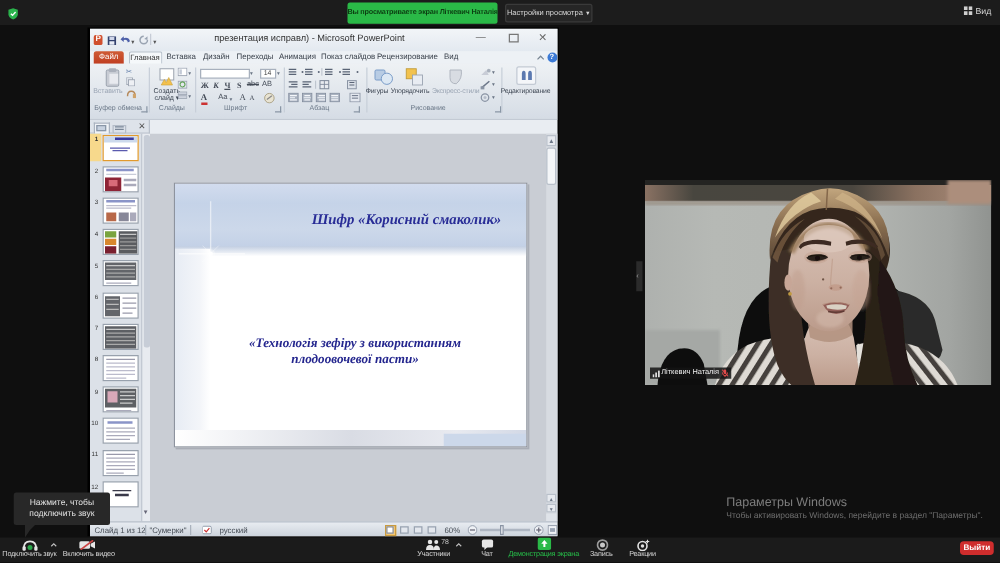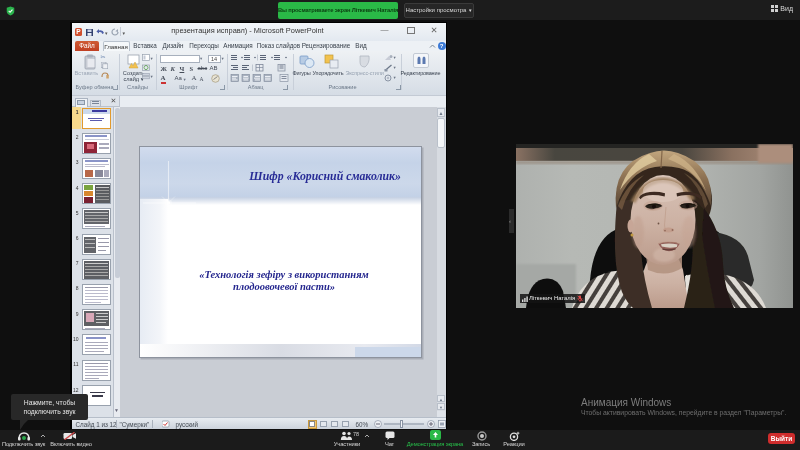--- a/index.html
+++ b/index.html
@@ -641,21 +641,21 @@
       <span>Літкевич Наталія</span>
       <svg width="6" height="7" style="margin:0.5px 0 0 2px">
         <rect x="2" y="0.5" width="2" height="3.6" rx="1" fill="#e14b4b"></rect>
         <path d="M1,3 Q1,5.5 3,5.5 Q5,5.5 5,3" stroke="#e14b4b" stroke-width="0.8" fill="none"></path>
         <line x1="3" y1="5.5" x2="3" y2="6.8" stroke="#e14b4b" stroke-width="0.8"></line>
         <line x1="0.8" y1="0.8" x2="5.4" y2="6" stroke="#e14b4b" stroke-width="0.9"></line>
       </svg>
     </div>
   <div class="abs" id="handle">‹</div>
 
-  <div class="abs" id="actwin1">Анимация Windows</div>
+  <div class="abs" id="actwin1">Параметры Windows</div>
   <div class="abs" id="actwin2">Чтобы активировать Windows, перейдите в раздел "Параметры".</div>
   <div class="abs" id="tooltip">Нажмите, чтобы<br>подключить звук</div>
   <div class="abs" id="tooltail"></div>
 
   <div class="abs" id="zbar">
 
     <svg class="abs" style="left:17px;top:0.5px" width="14" height="10" viewBox="0 0 14 10">
       <path d="M2 8 Q2 2 7 2 Q12 2 12 8" stroke="#e6e6e6" stroke-width="1.4" fill="none"></path>
       <rect x="1" y="6" width="2.6" height="3.5" rx="1" fill="#e6e6e6"></rect>
       <rect x="10.4" y="6" width="2.6" height="3.5" rx="1" fill="#e6e6e6"></rect>

